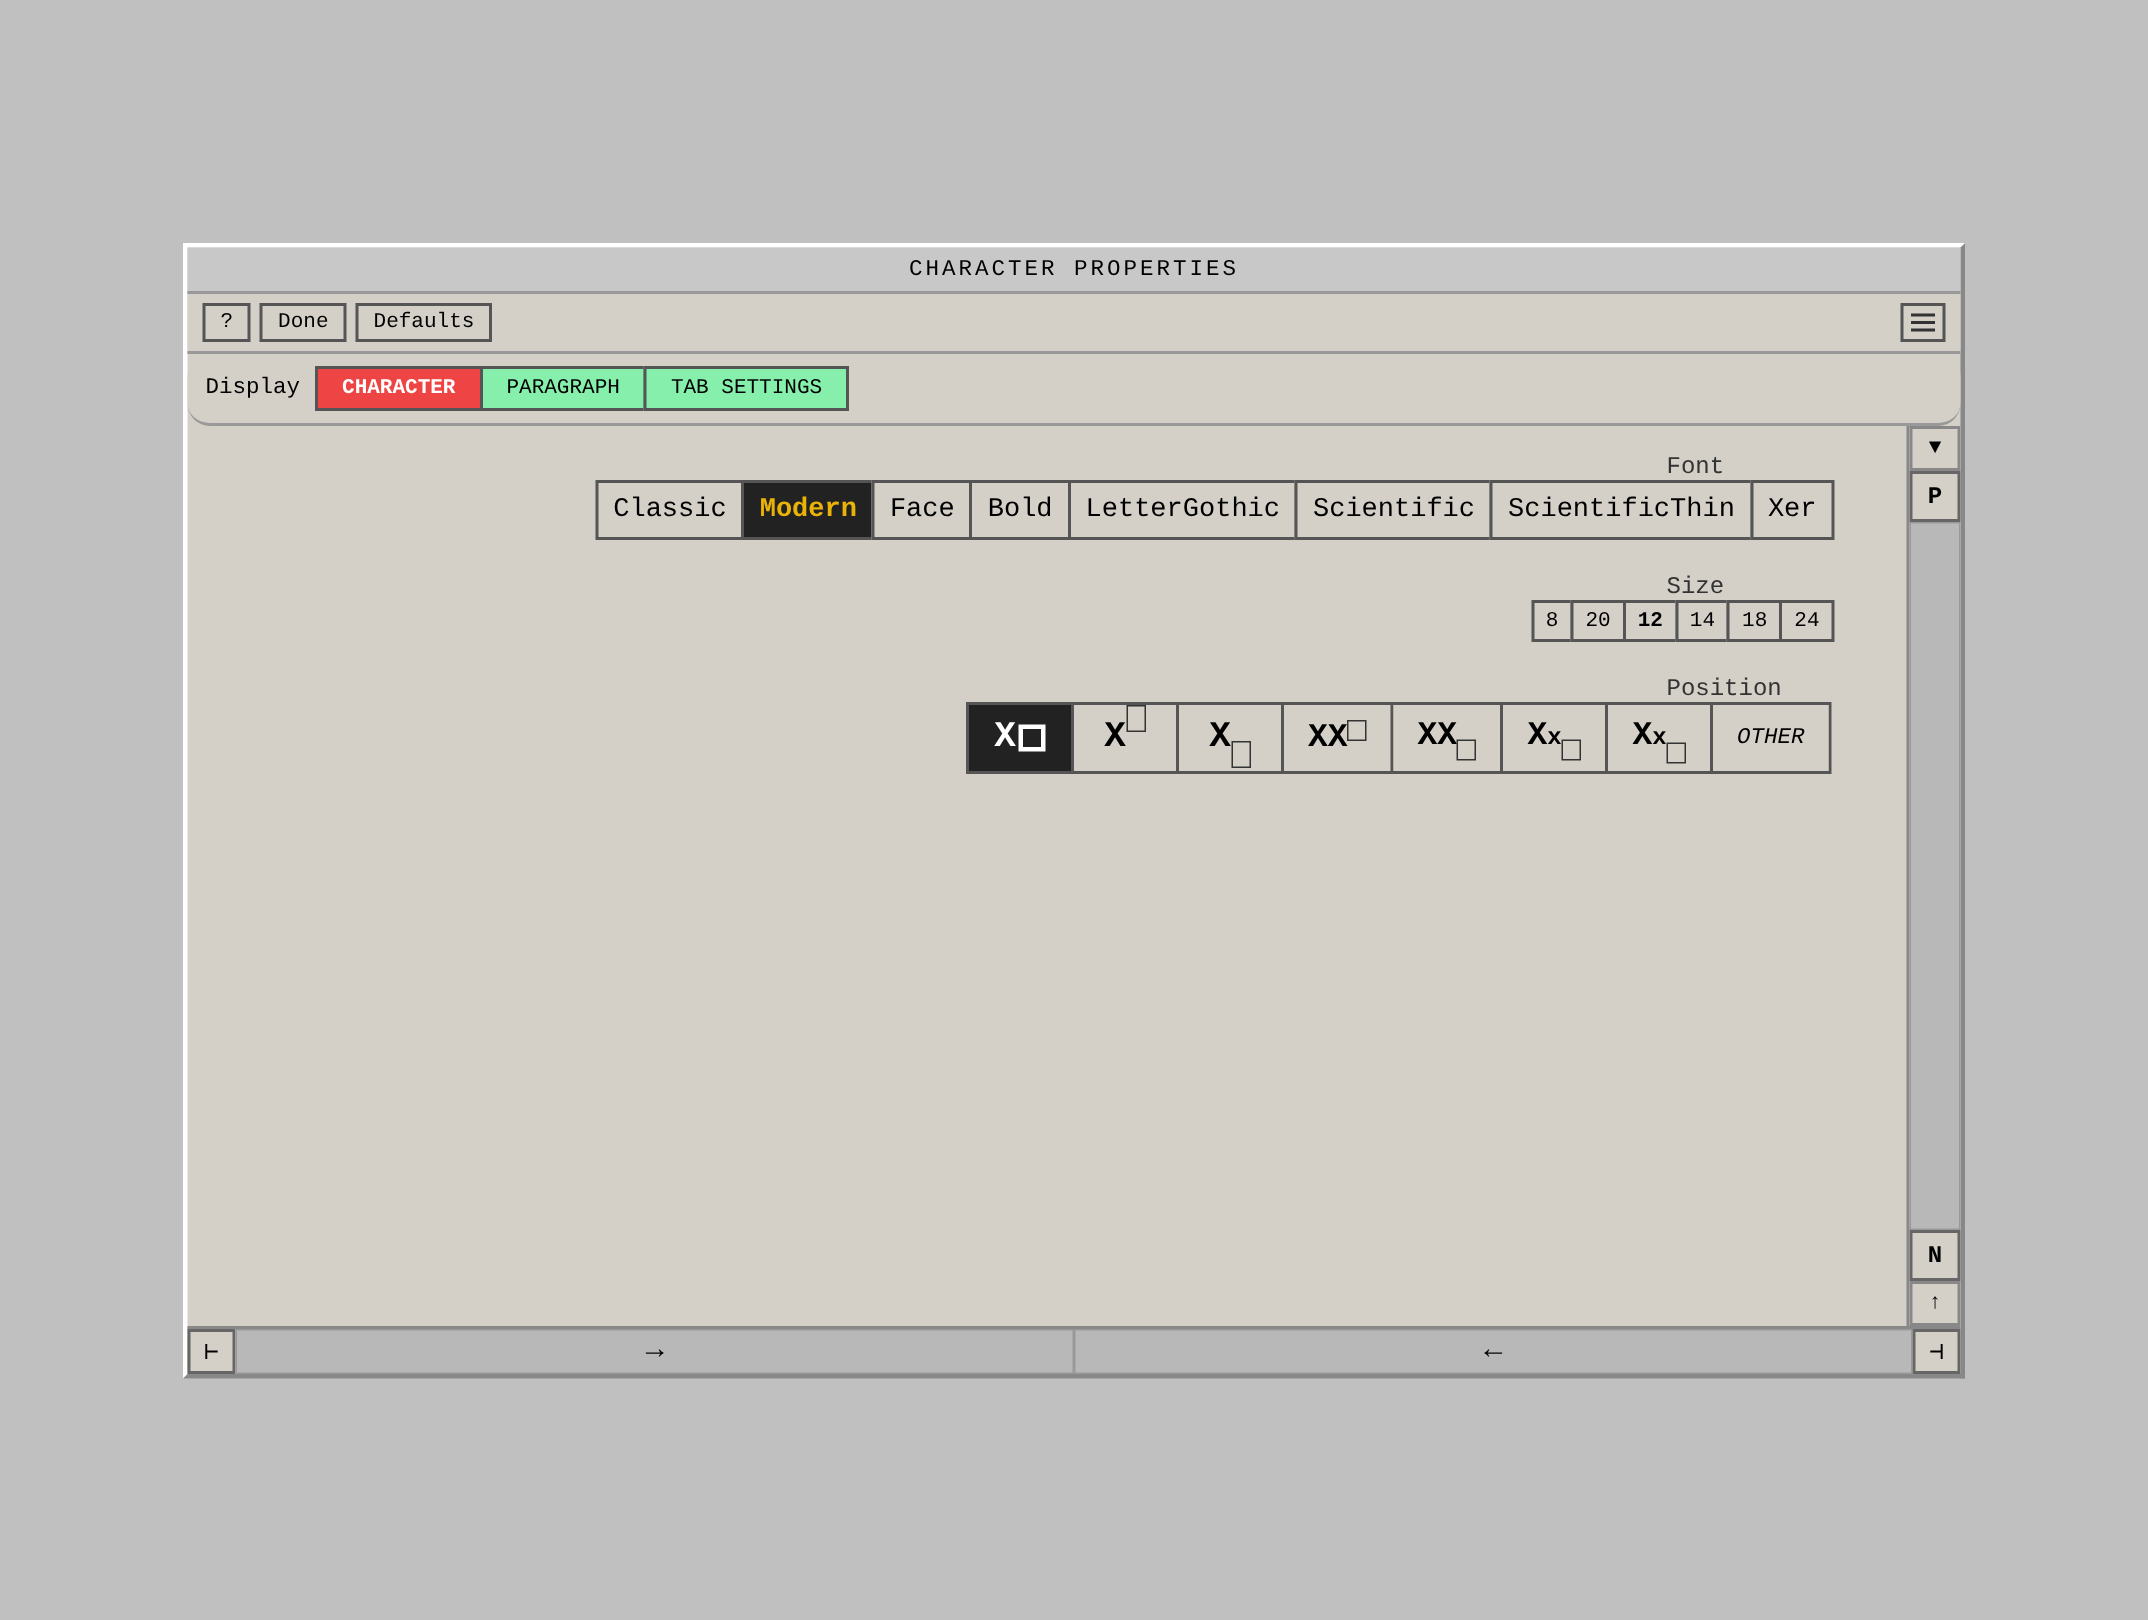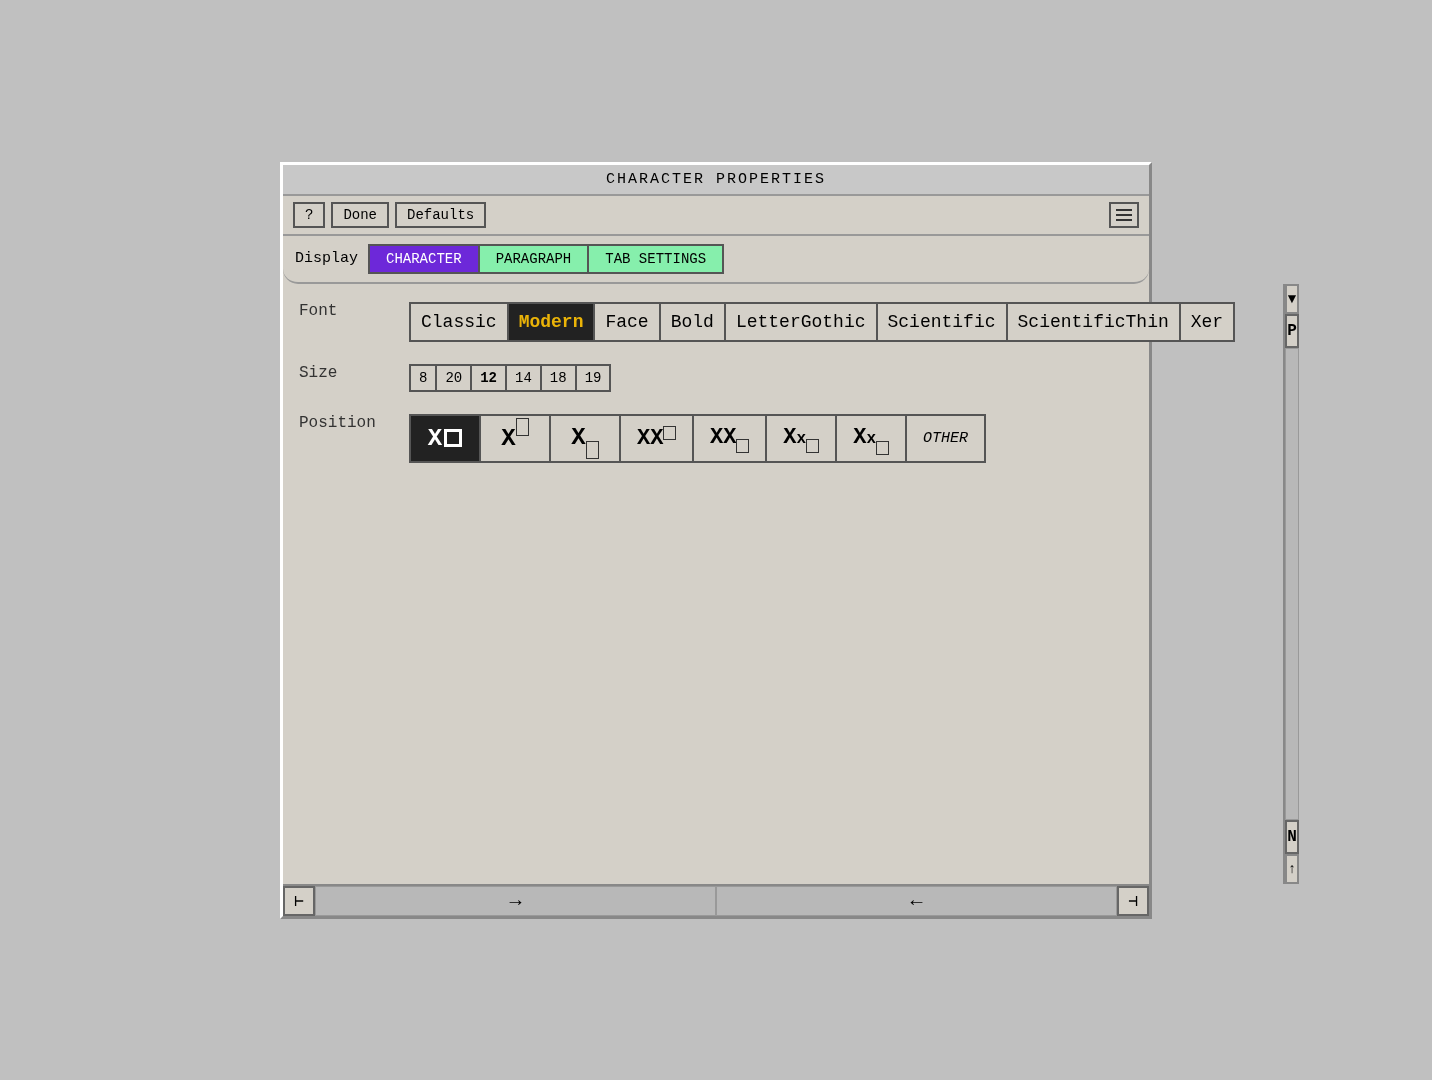--- a/index.html
+++ b/index.html
@@ -7,21 +7,21 @@
       background: #c0c0c0;
       font-family: 'Courier New', Courier, monospace;
       font-size: 14px;
       display: flex;
       justify-content: center;
       align-items: center;
       width: 1432px;
       height: 1080px;
     }
     .window {
-      width: 872px;
+      width: 1188px;
       background: #d4d0c8;
       border: 3px solid #888;
       border-top: 3px solid #fff;
       border-left: 3px solid #fff;
     }
     .title-bar {
       background: #c8c8c8;
       text-align: center;
       padding: 6px 10px;
       font-size: 15px;
@@ -81,28 +81,29 @@
     .tab-btn {
       border: 2px solid #555;
       padding: 5px 16px;
       font-family: inherit;
       font-size: 14px;
       cursor: pointer;
       background: #86efac;
       margin-right: -2px;
     }
     .tab-btn.active {
-      background: #6d28d9;
+      background: #ef4444;
       color: #fff;
-      font-weight: normal;
+      font-weight: bold;
     }
     .prop-row {
       display: flex;
-      align-items: flex-start;
+      align-items: flex-end;
       gap: 0;
+      flex-direction: column;
     }
     .prop-label {
       width: 110px;
       font-size: 16px;
       color: #333;
       flex-shrink: 0;
     }
     .prop-controls {
       display: flex;
       align-items: center;
@@ -280,21 +281,21 @@
       </div>
 
       <div class="prop-row">
         <span class="prop-label">Size</span>
         <div class="prop-controls">
           <button class="size-btn">8</button>
           <button class="size-btn">20</button>
           <button class="size-btn" style="font-weight:bold;">12</button>
           <button class="size-btn">14</button>
           <button class="size-btn">18</button>
-          <button class="size-btn">19</button>
+          <button class="size-btn">24</button>
         </div>
       </div>
 
 
       <div class="prop-row">
         <span class="prop-label">Position</span>
         <div class="position-group">
 
           <div class="pos-btn active">
             <span style="font-size:24px; font-weight:bold;">X</span>

